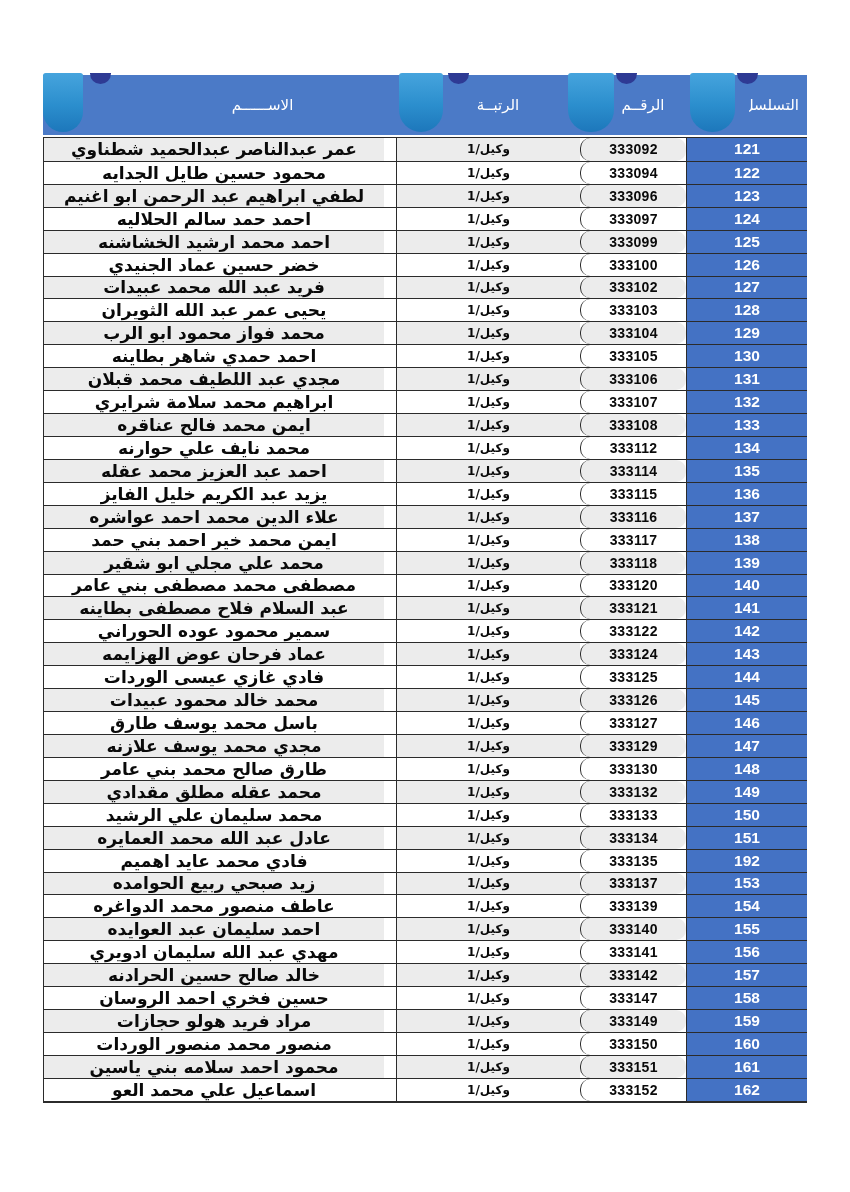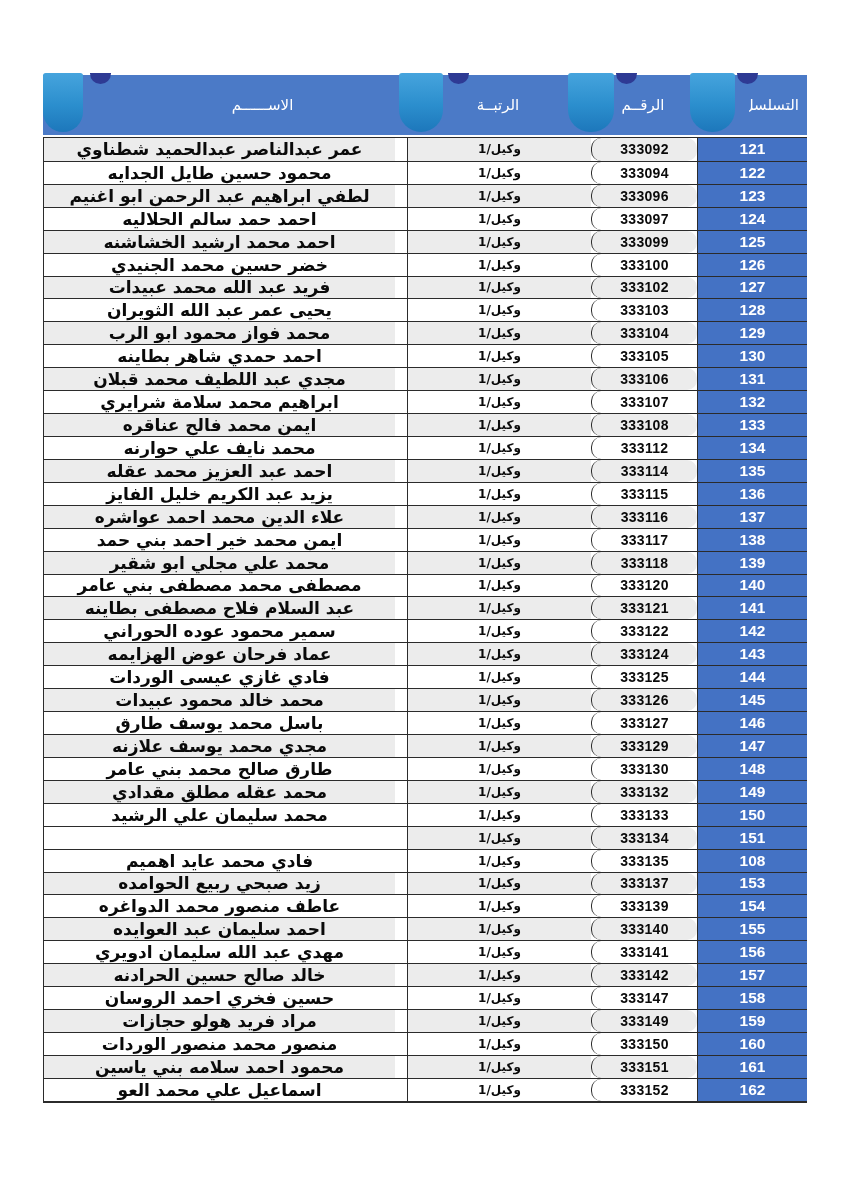--- a/index.html
+++ b/index.html
@@ -74,21 +74,21 @@
   .t-row + .t-row{border-top:1px solid var(--grid_line);}
   .t-row.stripe .c-number,
   .t-row.stripe .c-rank,
   .t-row.stripe .c-name{background:var(--stripe_gray);}
   .cell{
     display:flex;align-items:center;justify-content:center;
     box-sizing:border-box;
     overflow:hidden;white-space:nowrap;
   }
   .c-serial{
-    width:110px;
+    width:121px;
     background:var(--serial_blue);
     color:var(--header_text);
     font-family:"Liberation Sans","DejaVu Sans",sans-serif;
     font-weight:bold;font-size:15.5px;
     border-left:1px solid var(--grid_line);
   }
   .c-number{
     width:106px;
     color:var(--ink);
     font-family:"Liberation Sans","DejaVu Sans",sans-serif;
@@ -169,21 +169,21 @@
       <div class="t-row stripe">
     <div class="cell c-serial">125</div>
     <div class="cell c-number">333099</div>
     <div class="cell c-rank">وكيل/1</div>
     <div class="cell c-name">احمد محمد ارشيد الخشاشنه</div>
   </div>
       <div class="t-row">
     <div class="cell c-serial">126</div>
     <div class="cell c-number">333100</div>
     <div class="cell c-rank">وكيل/1</div>
-    <div class="cell c-name">خضر حسين محمد الجنيدي</div>
+    <div class="cell c-name">خضر حسين عماد الجنيدي</div>
   </div>
       <div class="t-row stripe">
     <div class="cell c-serial">127</div>
     <div class="cell c-number">333102</div>
     <div class="cell c-rank">وكيل/1</div>
     <div class="cell c-name">فريد عبد الله محمد عبيدات</div>
   </div>
       <div class="t-row">
     <div class="cell c-serial">128</div>
     <div class="cell c-number">333103</div>
@@ -319,23 +319,24 @@
       <div class="t-row">
     <div class="cell c-serial">150</div>
     <div class="cell c-number">333133</div>
     <div class="cell c-rank">وكيل/1</div>
     <div class="cell c-name">محمد سليمان علي الرشيد</div>
   </div>
       <div class="t-row stripe">
     <div class="cell c-serial">151</div>
     <div class="cell c-number">333134</div>
     <div class="cell c-rank">وكيل/1</div>
-  </div>
-      <div class="t-row">
-    <div class="cell c-serial">108</div>
+    <div class="cell c-name">عادل عبد الله محمد العمايره</div>
+  </div>
+      <div class="t-row">
+    <div class="cell c-serial">192</div>
     <div class="cell c-number">333135</div>
     <div class="cell c-rank">وكيل/1</div>
     <div class="cell c-name">فادي محمد عايد اهميم</div>
   </div>
       <div class="t-row stripe">
     <div class="cell c-serial">153</div>
     <div class="cell c-number">333137</div>
     <div class="cell c-rank">وكيل/1</div>
     <div class="cell c-name">زيد صبحي ربيع الحوامده</div>
   </div>

